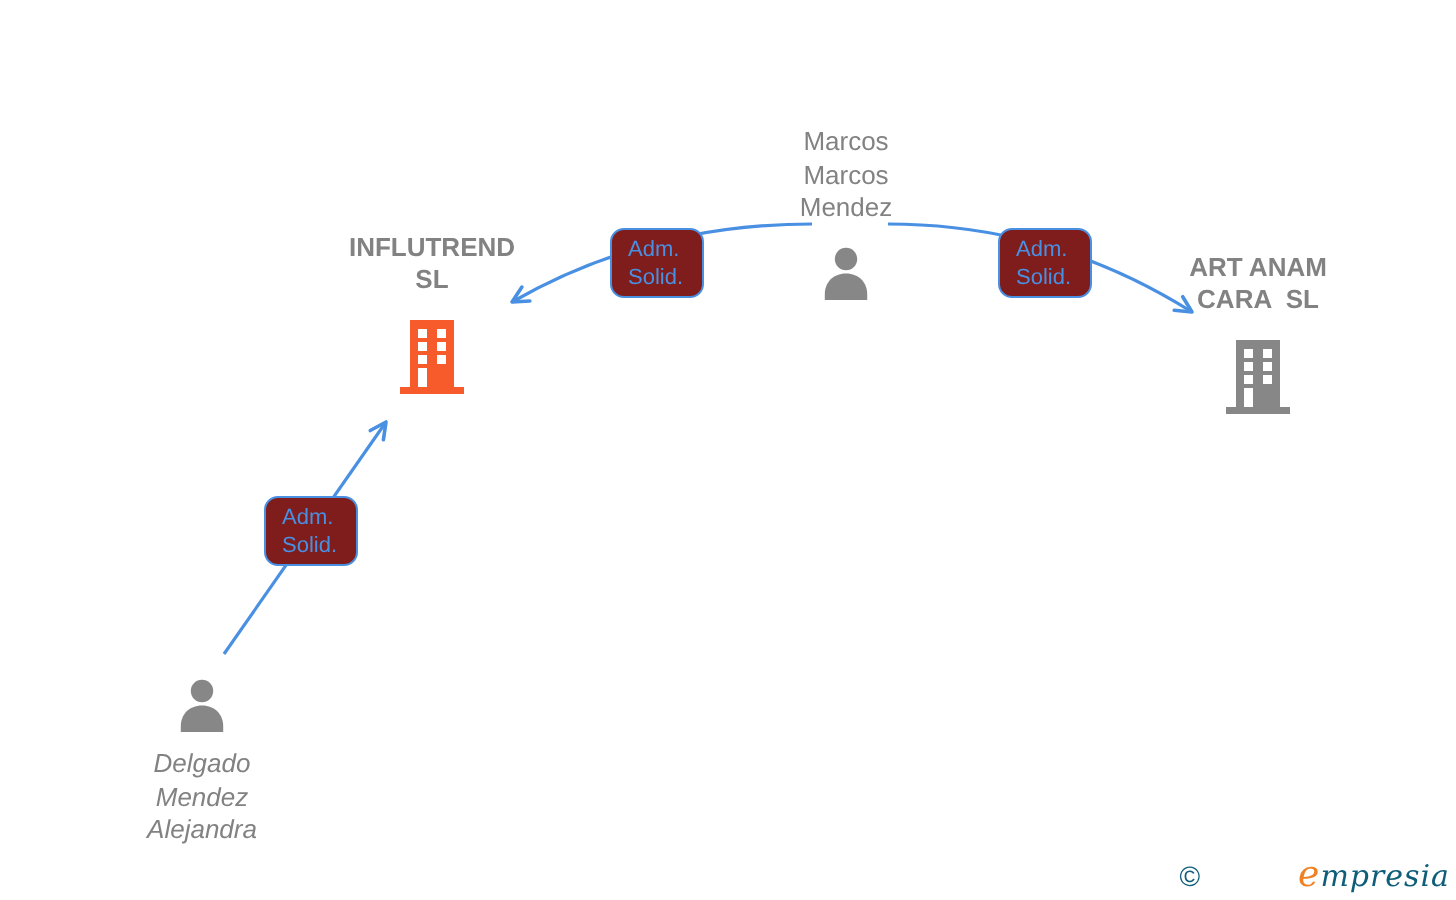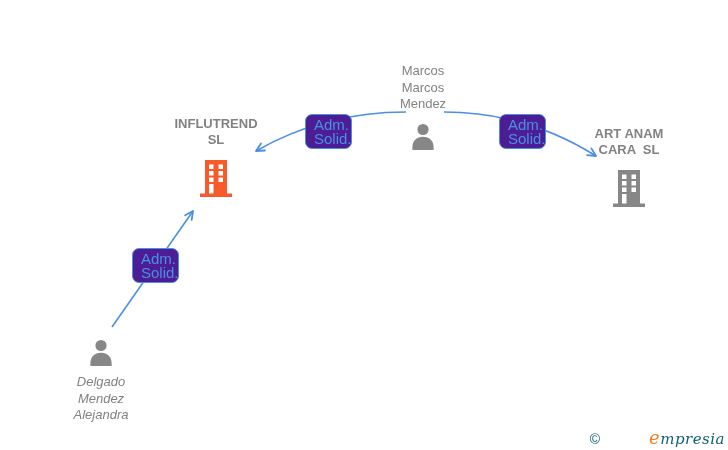--- a/index.html
+++ b/index.html
@@ -34,25 +34,25 @@
   .node-label div { white-space: pre; }
   .node-label.person-label { line-height: 16.5px; }
   .node-label.company-label { font-weight: bold; }
   .icon-person { margin-top: 8px; }
   .icon-person-delgado { margin-top: 0; }
   .icon-building { margin-top: 9px; }
   .delgado .node-label { margin-top: 5px; }
   .edge-label {
     position: absolute;
     z-index: 3;
-    background: #4c1d95;
+    background: #7f1d1d;
     border: 1.5px solid #4a90e2;
     border-radius: 7px;
     color: #4a90e2;
-    font-size: 15px;
+    font-size: 11px;
     line-height: 14px;
     width: 47px;
     height: 35px;
     box-sizing: border-box;
     padding: 3px 0 0 8px;
   }
   .footer {
     position: absolute;
     right: 3px;
     bottom: 2px;

